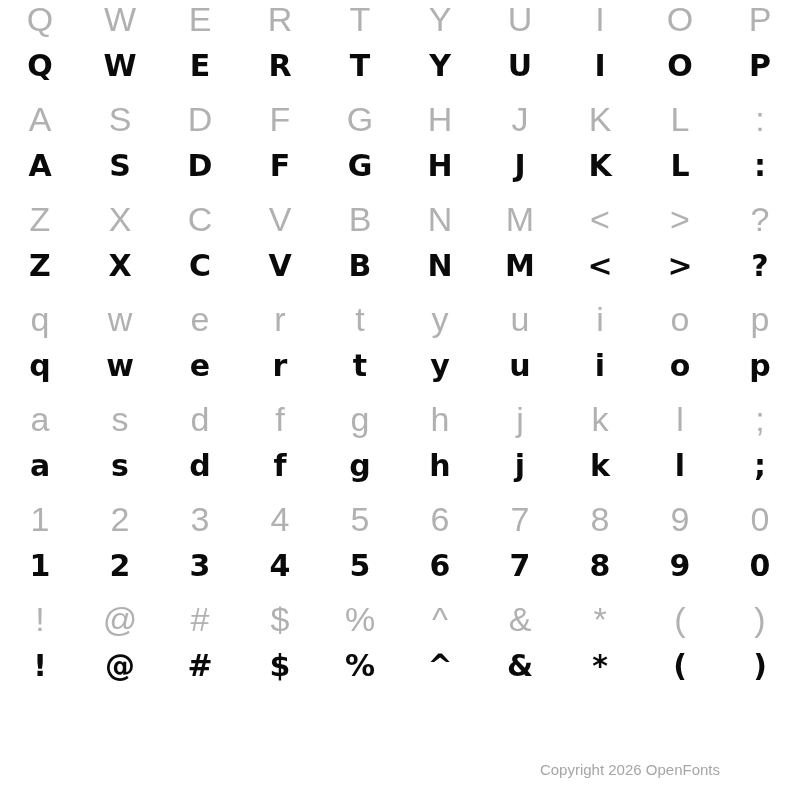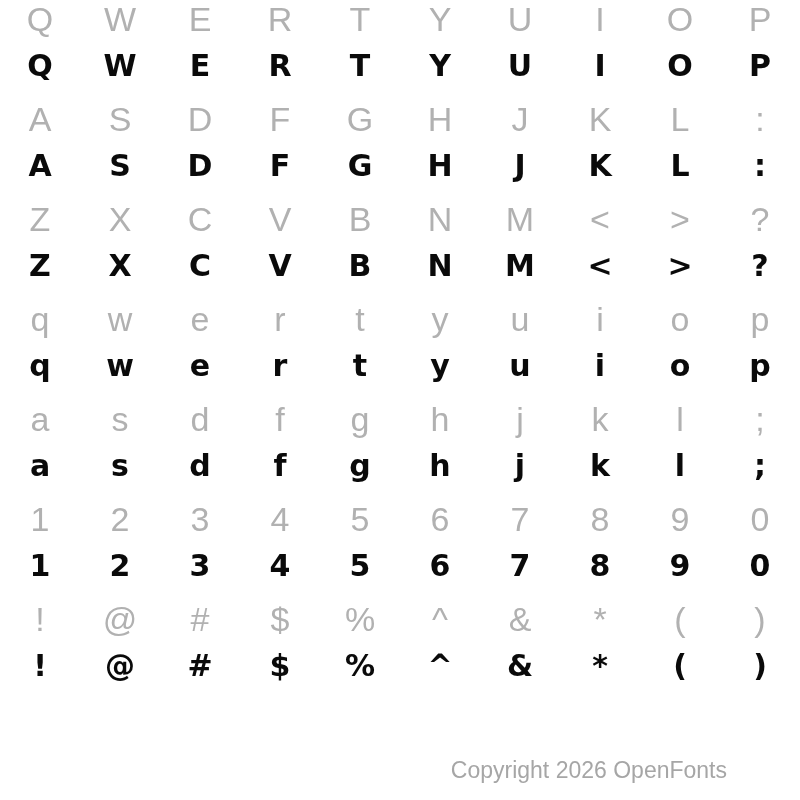--- a/index.html
+++ b/index.html
@@ -49,23 +49,23 @@
     color: var(--glyph-color, #0a0a0a);
   }
   .cell {
     display: block;
     text-align: center;
     white-space: pre;
   }
   .footer {
     position: absolute;
     top: 758px;
-    right: 73px;
+    right: 80px;
     font-family: "Liberation Sans", sans-serif;
-    font-size: 23px;
+    font-size: 15px;
     line-height: 24px;
     color: var(--footer-color, #a6a6a6);
   }
 </style>
 </head>
 <body style="background: rgb(255, 255, 255);">
 
 <div class="page">
   <div class="charmap" id="charmap">
       <div class="pair">

